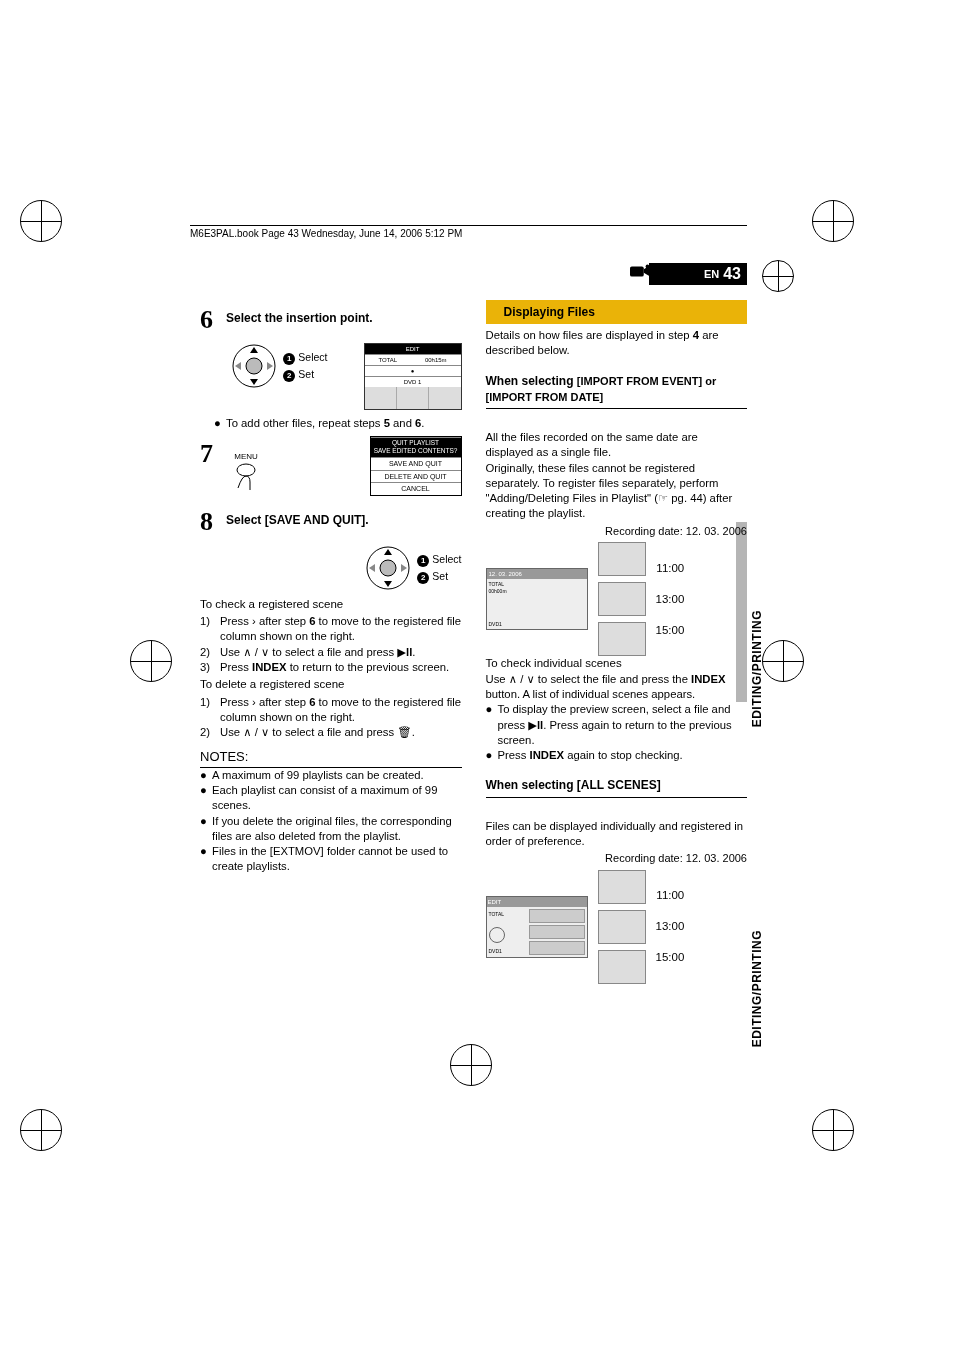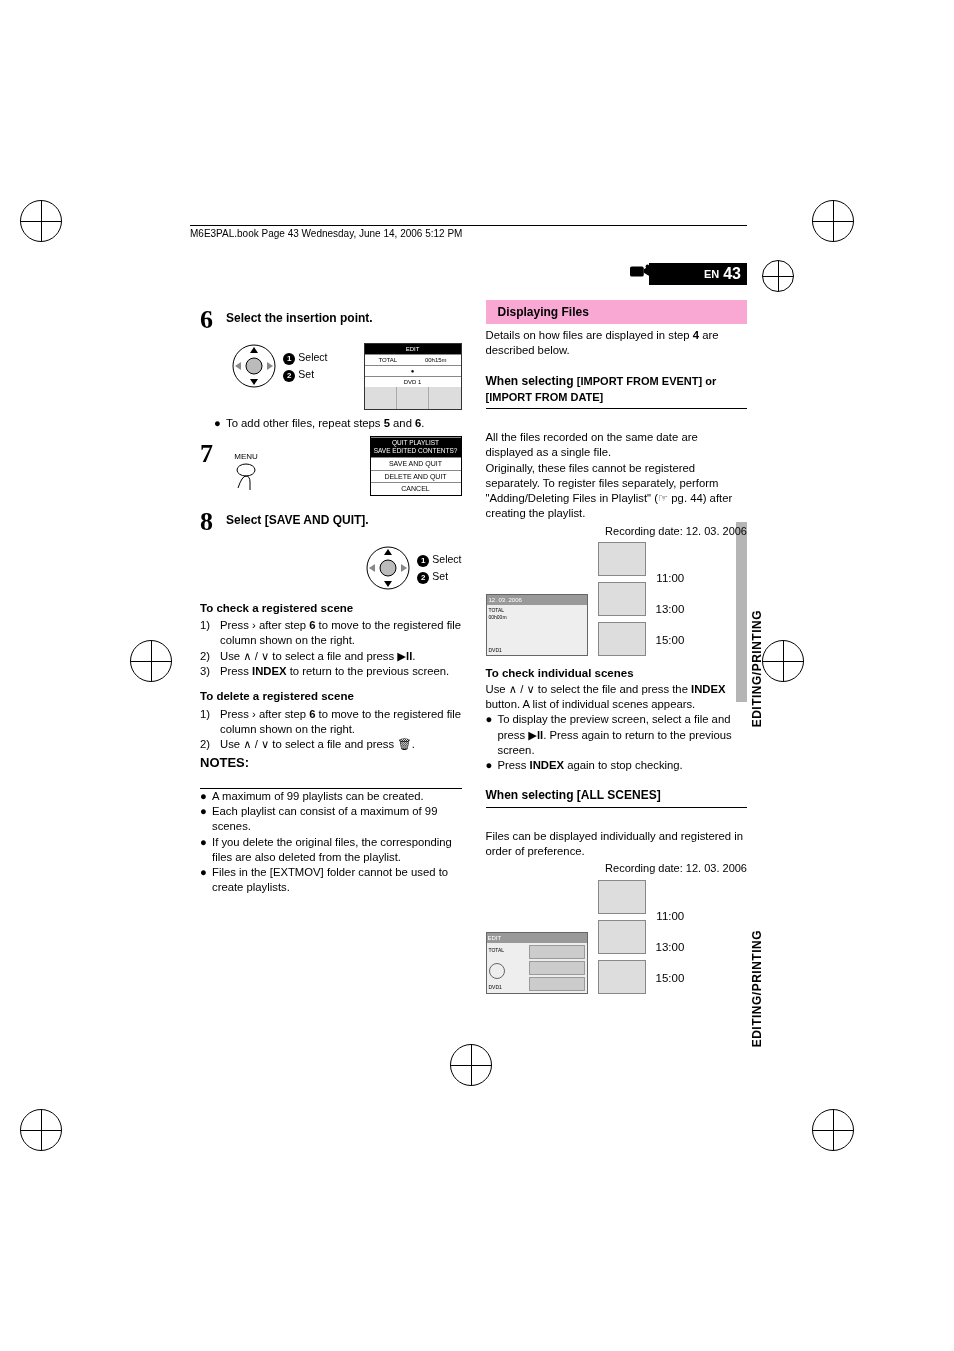--- a/index.html
+++ b/index.html
@@ -94,31 +94,31 @@
   .lcd-img {height:22px; background:#ddd; display:flex;}
   .lcd-img div{flex:1; border-right:1px solid #aaa;}
   .lcd-img div:last-child{border:none;}
   .menu-box {
     border:1px solid #000; width:90px; margin-left:auto; font-size:7px; text-align:center;
   }
   .menu-box .hdr{background:#000;color:#fff;padding:1px;font-size:6.5px;}
   .menu-box div{padding:1px 0;border-top:1px solid #888;}
   .menu-fig {margin:4px 0 4px 26px; display:flex; align-items:flex-end; gap:56px;}
   .menu-hand {width:40px; font-size:9px;}
-  .subhead { font-weight:bold; font-size:11.5px; margin-top:10px; }
+  .subhead { font-weight:normal; font-size:11.5px; }
   .bullet-row { display:flex; gap:4px; }
   .bullet-row .b { flex:0 0 8px; }
-  .notes-hdr { font-weight:bold; font-size:13px; border-bottom:1.5px solid #000; margin-top:2px; padding-bottom:16px;}
+  .notes-hdr { font-weight:normal; font-size:13px; border-bottom:1.5px solid #000; margin-top:8px; padding-bottom:1px;}
   .gray-bar {
-    background:#f9a8d4; font-weight:bold; font-size:12px; padding:4px 12px; margin-bottom:4px;
+    background:#eab308; font-weight:bold; font-size:12px; padding:4px 18px; margin-bottom:4px;
   }
   .sub-sec-hdr {
     font-weight:bold; font-size:12px; border-bottom:1.3px solid #000; padding-bottom:3px; margin-top:14px; margin-bottom:21px;
   }
-  .thumb-strip { display:flex; gap:10px; margin-top:4px; align-items:flex-end;}
+  .thumb-strip { display:flex; gap:10px; margin-top:4px; align-items:center;}
   .thumb-left {border:1px solid #666; width:100px;}
   .thumb-left .hd{background:#999;font-size:6px;color:#fff;padding:1px;}
   .thumb-left .bd{height:50px;background:#eee;position:relative;}
   .thumb-right {display:flex;flex-direction:column;gap:6px;}
   .thumb-right .t{width:46px;height:32px;border:1px solid #888;background:#ddd;}
   .time-col {font-size:11.5px; line-height:2.7; text-align:right;}
   .rec-date {text-align:right; font-size:11px; margin-top:2px;}
   .side-label {
     position:absolute; right:190px; top:610px;
     writing-mode: vertical-rl; transform: rotate(180deg);

